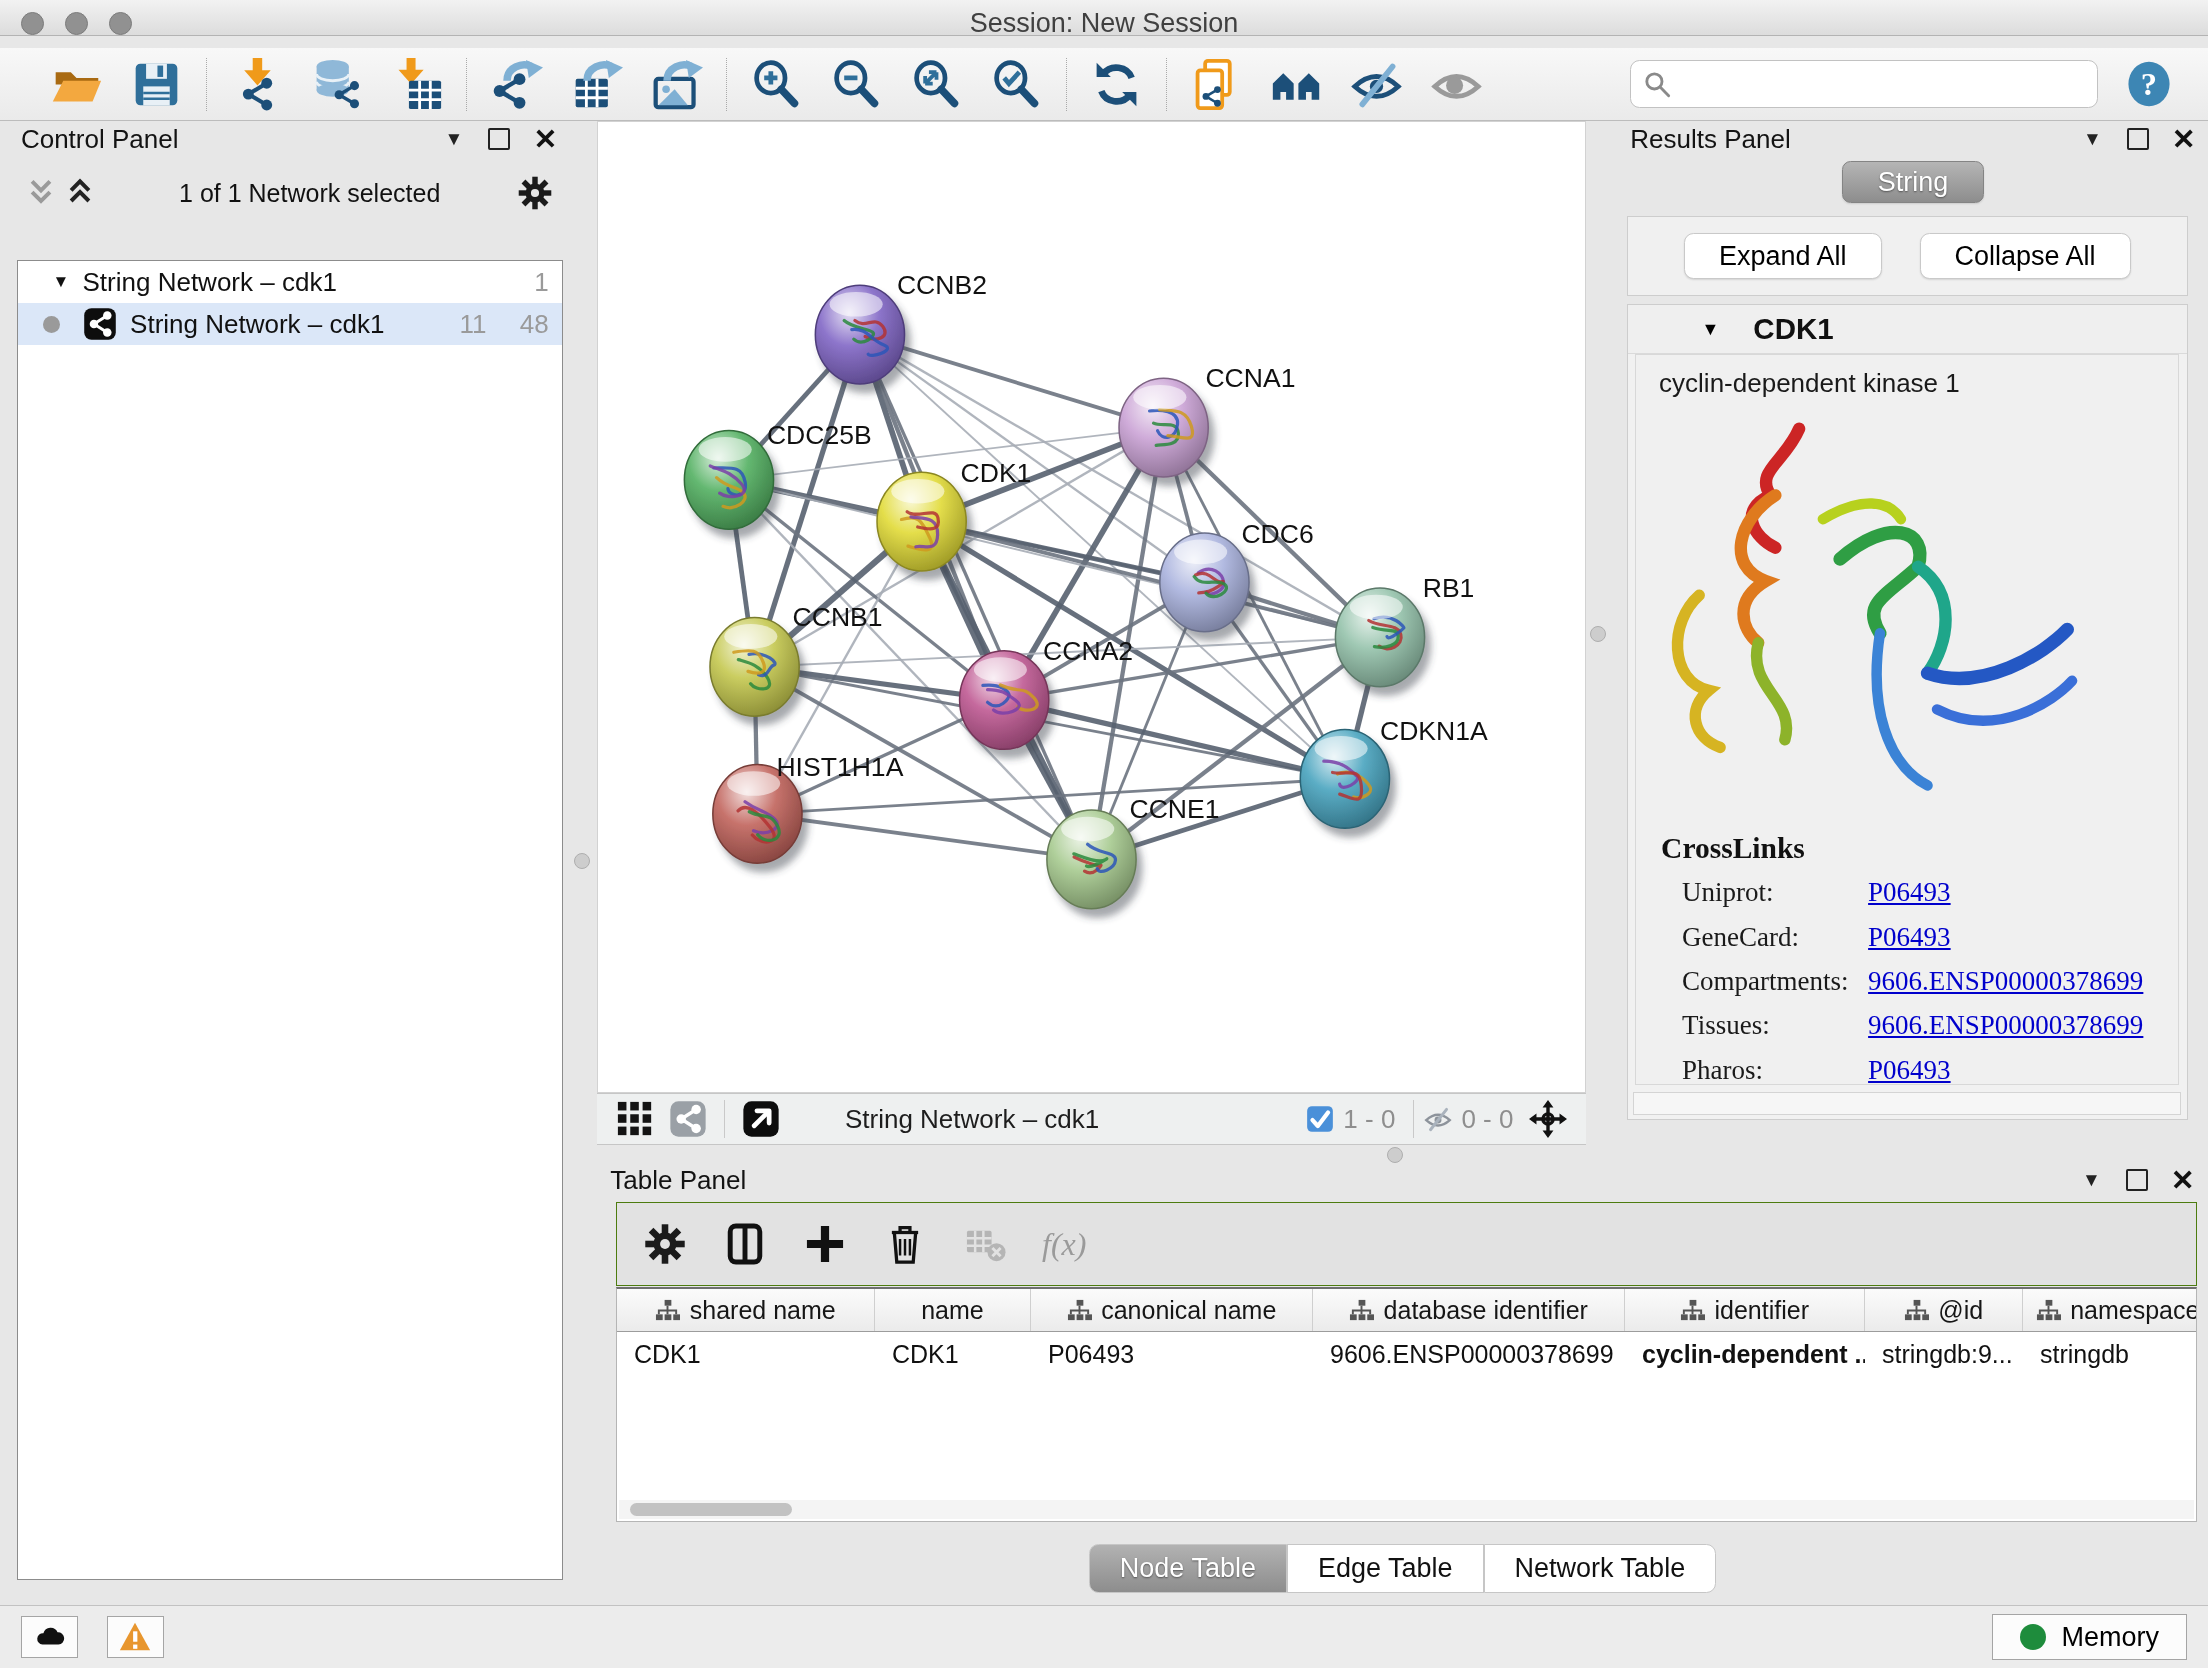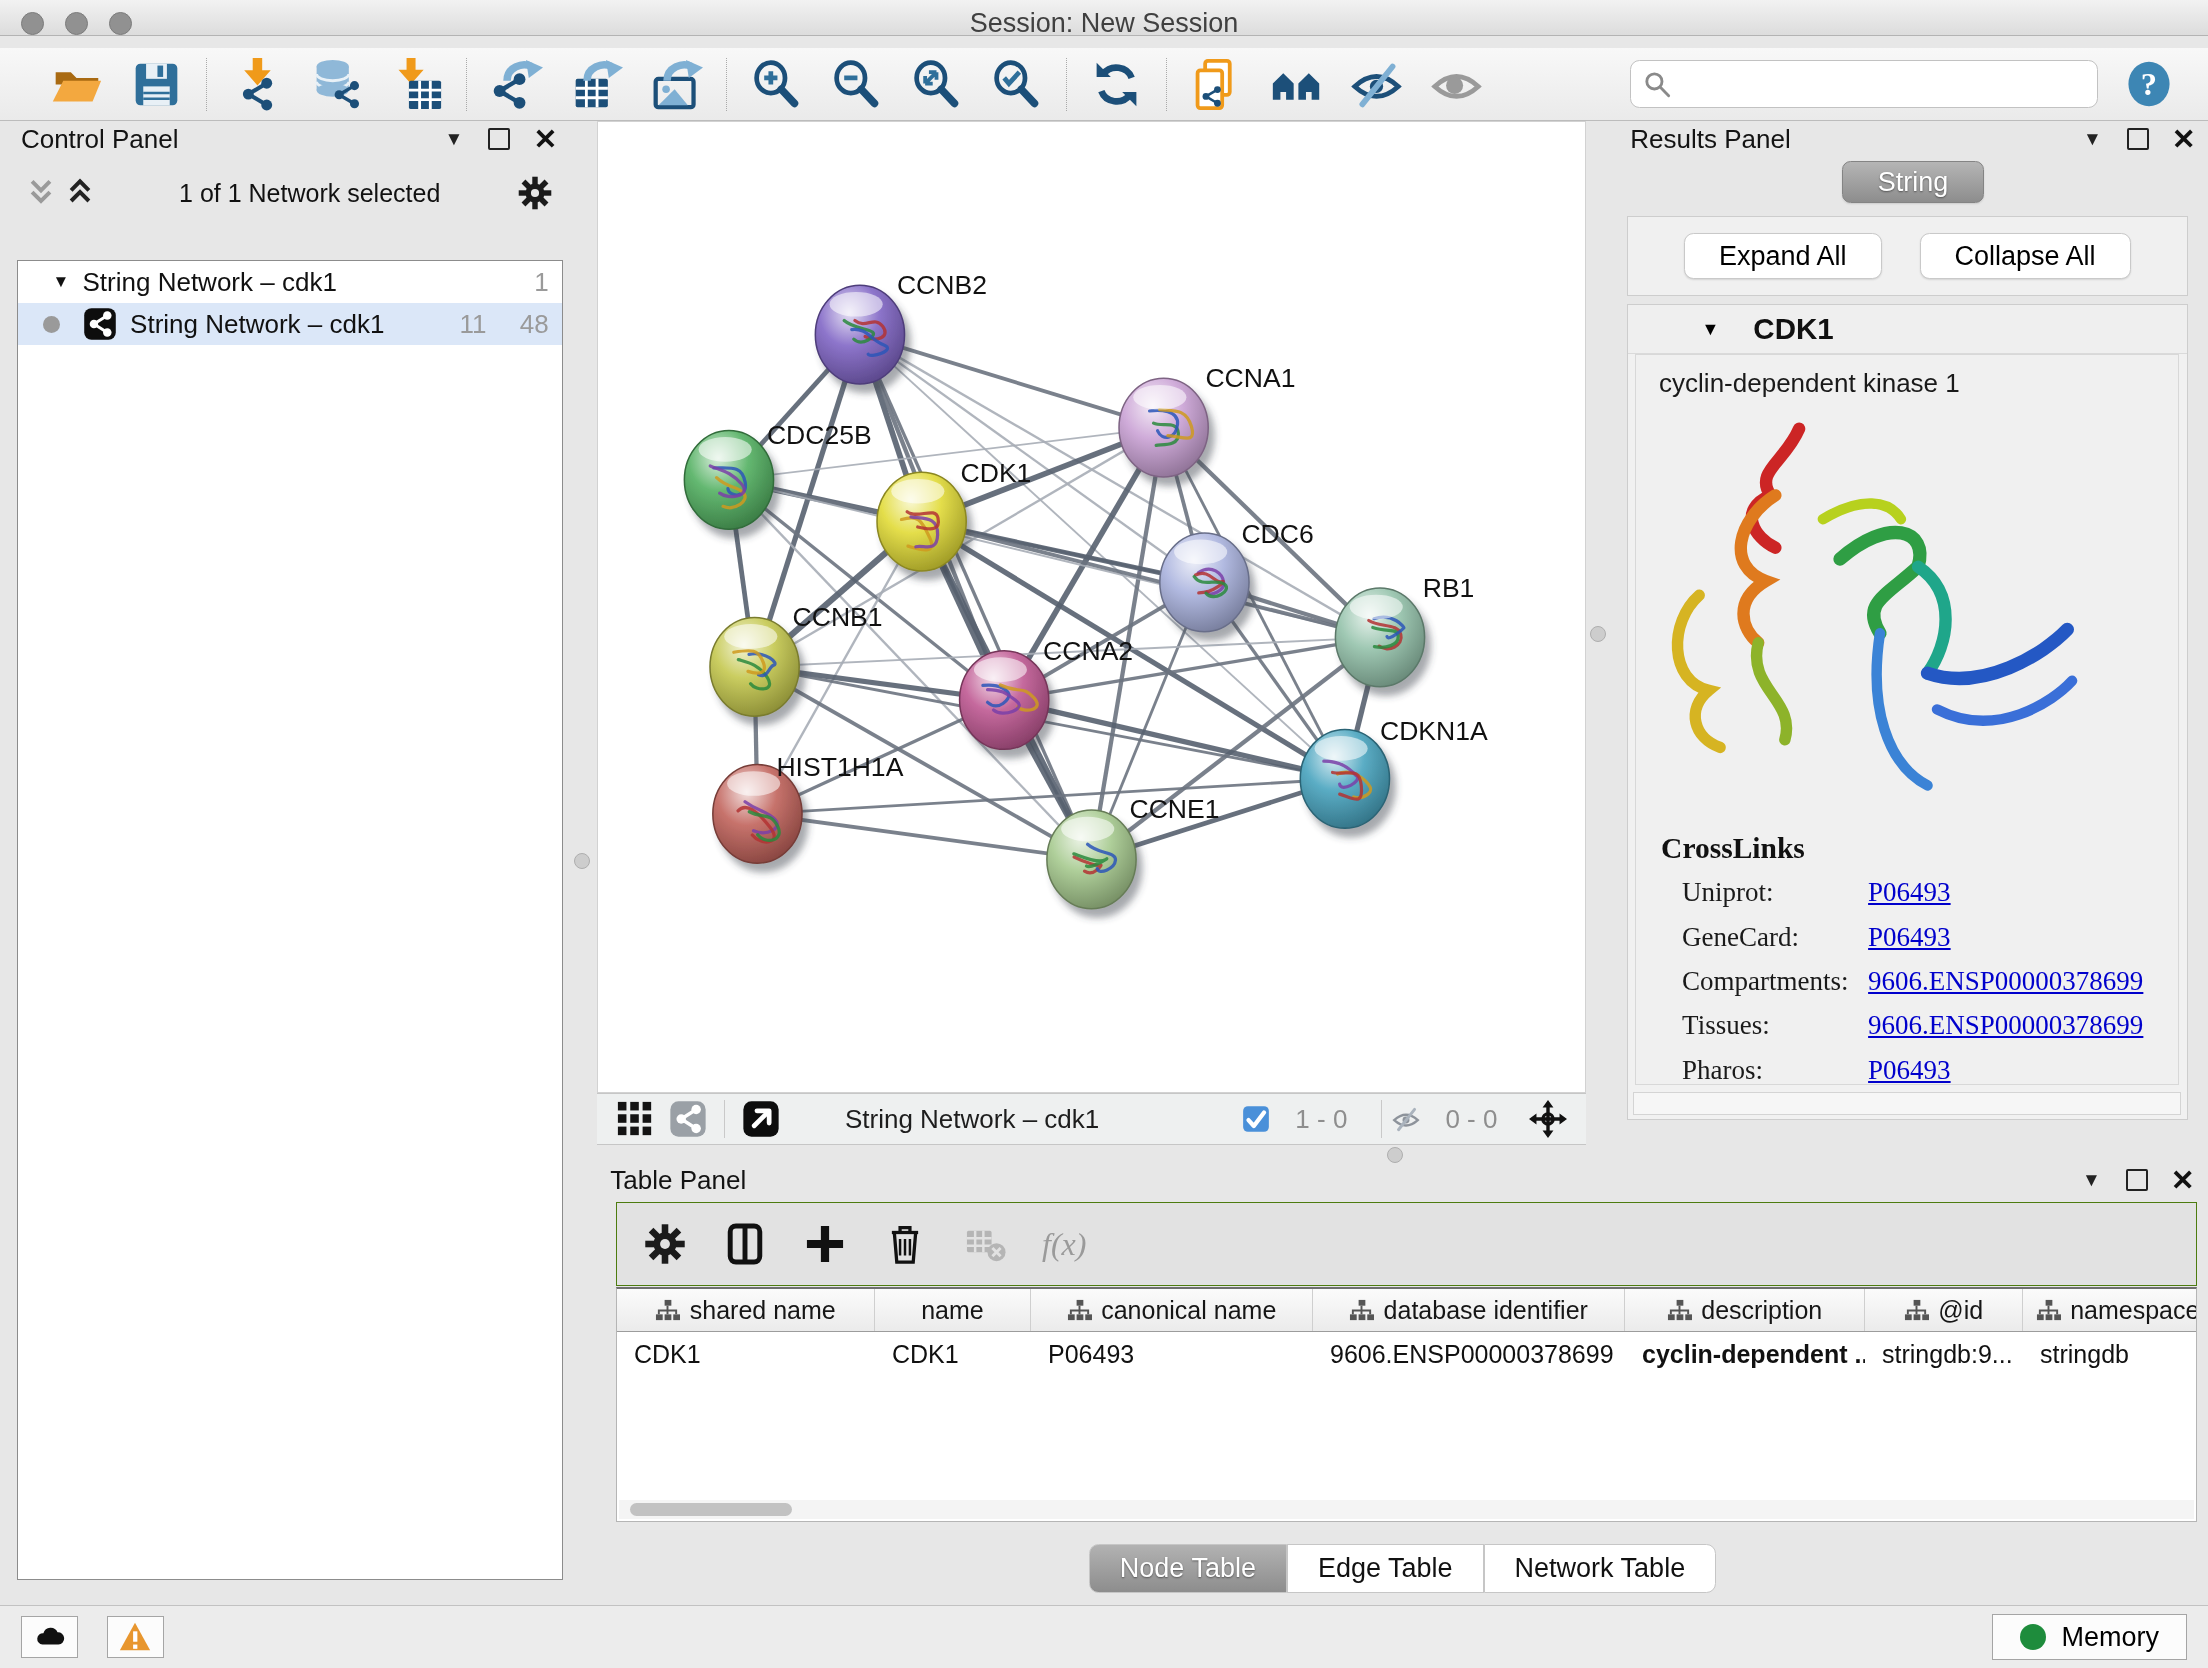--- a/index.html
+++ b/index.html
@@ -55,21 +55,21 @@
   .split-dot{position:absolute;width:16px;height:16px;border-radius:50%;background:#cdcdcd;border:1px solid #aeaeae;box-sizing:border-box;cursor:pointer;}
 
   
   .net-canvas{position:absolute;left:597px;top:121px;width:989px;height:972px;background:#fff;border:1px solid #d2d2d2;box-sizing:border-box;}
   .net-canvas svg{width:100%;height:100%;display:block;}
   .net-toolbar{position:absolute;left:597px;top:1093px;width:989px;height:52px;background:#eef0f0;border-top:1px solid #c6c6c6;border-bottom:1px solid #c6c6c6;box-sizing:border-box;display:flex;align-items:center;padding:0 11.4px;font-size:26px;color:#262626;}
   .nt-ic{width:38px;height:38px;margin:0 7.6px;flex:none;cursor:pointer;}
   .nt-ic svg{width:38px;height:38px;}
   .nt-sep{width:0;height:38px;border-left:1px solid #c9c9c9;margin:0 9.5px;}
   .nt-title{margin-left:57px;flex:1;color:#1d1d1d;}
-  .nt-count{color:#8e8e8e;margin:0 24px;}
+  .nt-count{color:#8e8e8e;margin:0 8px;}
   .nt-small{width:30px;height:30px;flex:none;}
   .nt-small svg{width:30px;height:30px;}
 
   
   .results-panel{position:absolute;left:1617px;top:121px;width:592px;height:1039px;}
   .res-tab-row{display:flex;justify-content:center;margin-top:3.8px;position:relative;z-index:2;}
   .res-box1{position:absolute;left:9.5px;right:21px;top:95px;height:80px;background:#f0f0f0;border:1.9px solid #cdcdcd;display:flex;align-items:center;justify-content:center;gap:38px;box-sizing:border-box;}
   .res-btn{padding:6.7px 34px;font-size:27px;background:#fff;border:1.9px solid #c9c9c9;border-radius:9.5px;cursor:pointer;box-shadow:0 1px 1.9px rgba(0,0,0,.12);}
   .res-box2{position:absolute;left:9.5px;right:21px;top:183px;bottom:40px;background:#f1f1f1;border:1.9px solid #cdcdcd;box-sizing:border-box;}
   .gene-head{height:48px;display:flex;align-items:center;border-bottom:1px solid #dadada;background:#efefef;}
@@ -802,21 +802,21 @@
           <div class="th" style="width: 240px;">
             <svg viewBox="0 0 26 26">
               <g fill="#555">
                 <rect x="10" y="2" width="7" height="6"></rect>
                 <rect x="1" y="17" width="7" height="6"></rect>
                 <rect x="10" y="17" width="7" height="6"></rect>
                 <rect x="19" y="17" width="7" height="6"></rect>
                 <path d="M13 8 v5 M4 17 v-4 h18 v4 M13 13 v4" stroke="#555" stroke-width="2" fill="none"></path>
               </g>
             </svg>
-            <span>description</span>
+            <span>identifier</span>
           </div>
           <div class="th" style="width: 158px;">
             <svg viewBox="0 0 26 26">
               <g fill="#555">
                 <rect x="10" y="2" width="7" height="6"></rect>
                 <rect x="1" y="17" width="7" height="6"></rect>
                 <rect x="10" y="17" width="7" height="6"></rect>
                 <rect x="19" y="17" width="7" height="6"></rect>
                 <path d="M13 8 v5 M4 17 v-4 h18 v4 M13 13 v4" stroke="#555" stroke-width="2" fill="none"></path>
               </g>

